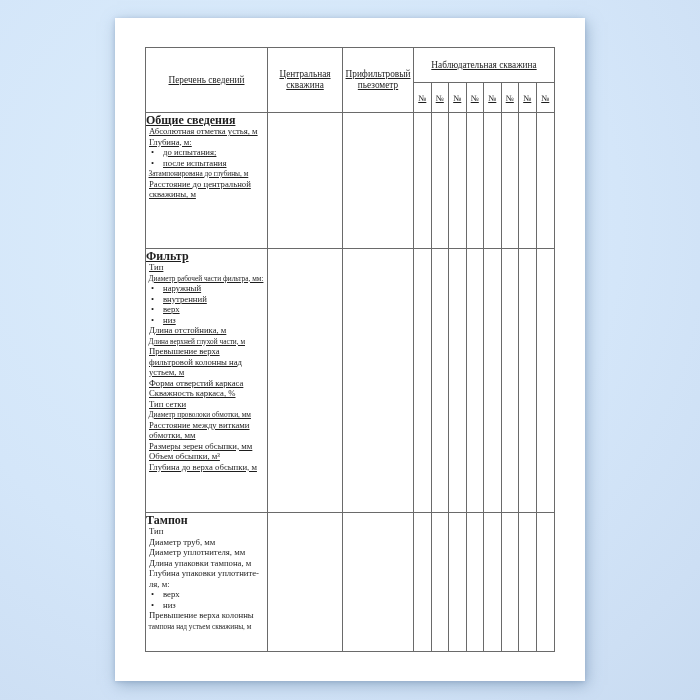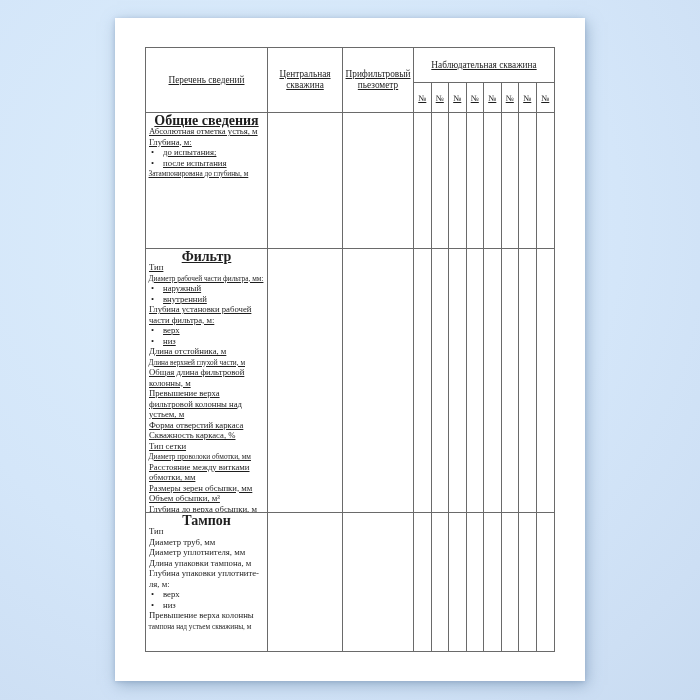--- a/index.html
+++ b/index.html
@@ -29,21 +29,21 @@
   .hd{
     display:flex;align-items:center;justify-content:center;
     text-align:center;font-size:9.3px;line-height:11px;padding:0 5px;
   }
   .num{display:flex;align-items:center;justify-content:center;font-size:8.5px;}
   .c1{grid-area:1/1/3/2;text-align:center;}
   .c2{grid-area:1/2/3/3;}
   .c3{grid-area:1/3/3/4;}
   .obs{grid-area:1/4/2/12;}
   .lbl{grid-column:1;overflow:hidden;padding-top:2px;font-size:8.7px;line-height:10.5px;}
-  .stitle{font-weight:bold;text-align:center;font-size:14px;line-height:11px;}
+  .stitle{font-weight:bold;text-align:left;font-size:12px;line-height:11px;}
   .item{position:relative;padding-left:3px;}
   .item.b{padding-left:17px;}
   .bul{position:absolute;left:5px;top:0;}
   .itx{white-space:pre;}
   .fit{transform:scaleX(.84);transform-origin:0 0;}
 </style>
 </head>
 <body>
 
 <div class="bg">
@@ -62,45 +62,43 @@
         <div class="cell num bb br" style="grid-area: 2 / 9;">№</div>
         <div class="cell num bb br" style="grid-area: 2 / 10;">№</div>
         <div class="cell num bb" style="grid-area: 2 / 11;">№</div>
         <div class="cell lbl br bb" style="grid-row: 3;">
           <div class="stitle">Общие сведения</div>
           <div class="item"><span class="itx">Абсолютная отметка устья, м</span></div>
           <div class="item"><span class="itx">Глубина, м:</span></div>
           <div class="item b"><span class="bul">•</span><span class="itx">до испытания;</span></div>
           <div class="item b"><span class="bul">•</span><span class="itx">после испытания</span></div>
           <div class="item fit"><span class="itx">Затампонирована до глубины, м</span></div>
+          <div class="item"><span class="itx">Расстояние до центральной
+скважины, м</span></div>
         </div>
         <div class="cell br bb" style="grid-area: 3 / 2;"></div>
         <div class="cell br bb" style="grid-area: 3 / 3;"></div>
         <div class="cell br bb" style="grid-area: 3 / 4;"></div>
         <div class="cell br bb" style="grid-area: 3 / 5;"></div>
         <div class="cell br bb" style="grid-area: 3 / 6;"></div>
         <div class="cell br bb" style="grid-area: 3 / 7;"></div>
         <div class="cell br bb" style="grid-area: 3 / 8;"></div>
         <div class="cell br bb" style="grid-area: 3 / 9;"></div>
         <div class="cell br bb" style="grid-area: 3 / 10;"></div>
         <div class="cell bb" style="grid-area: 3 / 11;"></div>
         <div class="cell lbl br bb" style="grid-row: 4;">
           <div class="stitle">Фильтр</div>
           <div class="item"><span class="itx">Тип</span></div>
           <div class="item fit"><span class="itx">Диаметр рабочей части фильтра, мм:</span></div>
           <div class="item b"><span class="bul">•</span><span class="itx">наружный</span></div>
           <div class="item b"><span class="bul">•</span><span class="itx">внутренний</span></div>
-          <div class="item"><span class="itx">Глубина установки рабочей
-части фильтра, м:</span></div>
           <div class="item b"><span class="bul">•</span><span class="itx">верх</span></div>
           <div class="item b"><span class="bul">•</span><span class="itx">низ</span></div>
           <div class="item"><span class="itx">Длина отстойника, м</span></div>
           <div class="item fit"><span class="itx">Длина верхней глухой части, м</span></div>
-          <div class="item"><span class="itx">Общая длина фильтровой
-колонны, м</span></div>
           <div class="item"><span class="itx">Превышение верха
 фильтровой колонны над
 устьем, м</span></div>
           <div class="item"><span class="itx">Форма отверстий каркаса</span></div>
           <div class="item"><span class="itx">Скважность каркаса, %</span></div>
           <div class="item"><span class="itx">Тип сетки</span></div>
           <div class="item fit"><span class="itx">Диаметр проволоки обмотки, мм</span></div>
           <div class="item"><span class="itx">Расстояние между витками
 обмотки, мм</span></div>
           <div class="item"><span class="itx">Размеры зерен обсыпки, мм</span></div>

